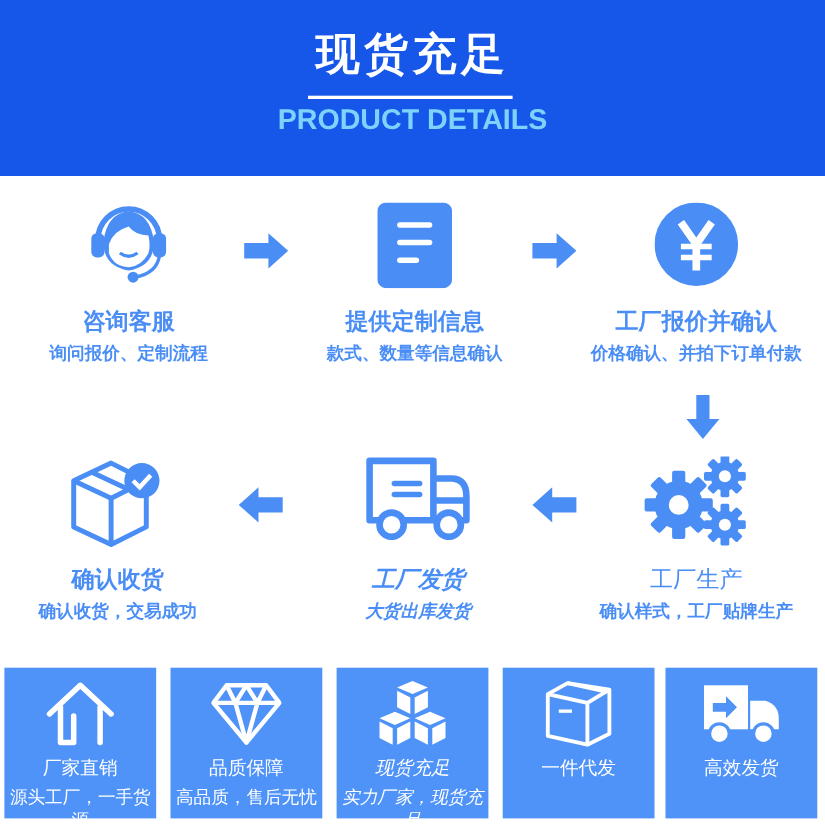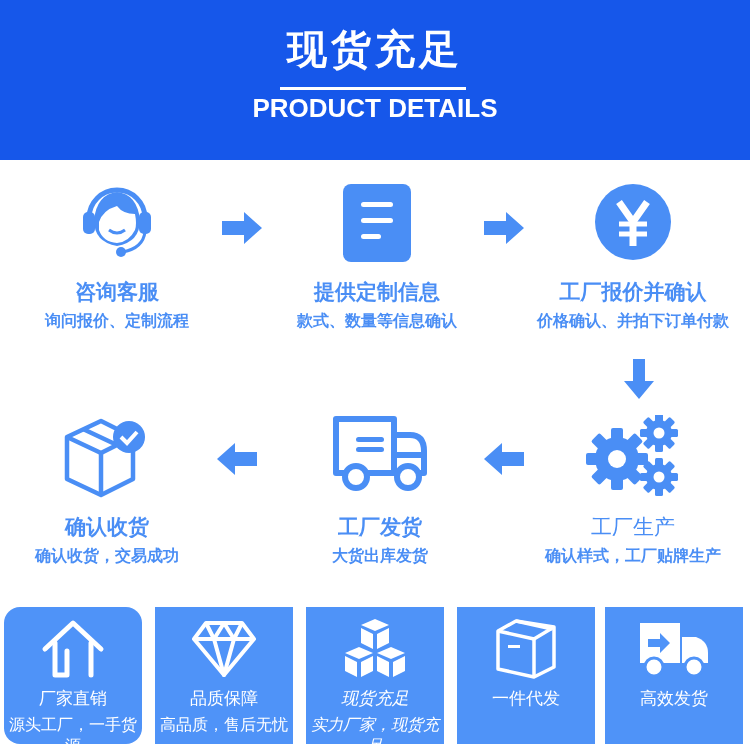--- a/index.html
+++ b/index.html
@@ -2,21 +2,21 @@
 <html><head>
 <meta charset="utf-8">
 <style>
   * { margin: 0; padding: 0; box-sizing: border-box; }
   html, body { width: 750px; height: 753px; background: #ffffff; overflow: hidden; }
   body { font-family: "DejaVu Sans", "Liberation Sans", sans-serif; position: relative; }
 
   .header { position: absolute; left: 0; top: 0; width: 750px; height: 160px; background: #1657ea; }
   .header-title { position: absolute; left: 0; width: 750px; top: 22px; text-align: center; color: #ffffff; font-size: 40px; font-weight: bold; letter-spacing: 4px; }
   .header-line { position: absolute; left: 280px; top: 87px; width: 186px; height: 3px; background: #ffffff; }
-  .header-sub { position: absolute; left: 0; width: 750px; top: 93px; text-align: center; color: #ffffff; font-family: "Liberation Sans", sans-serif; font-weight: bold; font-size: 26px; letter-spacing: 0px; }
+  .header-sub { position: absolute; left: 0; width: 750px; top: 93px; text-align: center; color: #7dd3fc; font-family: "Liberation Sans", sans-serif; font-weight: bold; font-size: 26px; letter-spacing: 0px; }
 
   .step { position: absolute; width: 250px; text-align: center; color: #4a8ef5; }
   .step .icon { position: absolute; left: 50%; transform: translateX(-50%); }
   .step .title { position: absolute; left: 0; width: 100%; font-size: 21px; font-weight: bold; }
   .step .desc { position: absolute; left: 0; width: 100%; font-size: 16px; font-weight: bold; }
 
   .arrow { position: absolute; }
 
   .feature { position: absolute; top: 607px; width: 138px; height: 137px; background: #4f93f8; color: #ffffff; text-align: center; }
   .feature .ficon { position: absolute; left: 50%; top: 10px; transform: translateX(-50%); }
@@ -128,21 +128,21 @@
   <div class="title" style="top:98px; font-weight:normal;">工厂生产</div>
   <div class="desc" style="top:131px;">确认样式，工厂贴牌生产</div>
 </div>
 
 <div class="arrow" style="left:482px; top:442px;">
   <svg width="44" height="34" viewBox="0 0 44 34">
       <polygon points="42,10 20,10 20,1 2,17 20,33 20,24 42,24" fill="#4a8ef5"></polygon>
     </svg>
 </div>
 
-<div class="step" style="left:255px; top:415px; height:160px;">
+<div class="step" style="left:255px; top:415px; height:160px;font-style:italic;">
   <div class="icon" style="top:0px; width:96px; height:76px;">
     <svg width="96" height="76" viewBox="0 0 96 76">
       <g fill="none" stroke="#4a8ef5" stroke-width="6" stroke-linejoin="round">
         <path d="M4 4 H62 V58 H4 Z"></path>
         <path d="M62 20 H78 Q92 20 92 36 V58 H62"></path>
         <line x1="62" y1="40" x2="92" y2="40"></line>
       </g>
       <rect x="24" y="22" width="28" height="5" rx="2.5" fill="#4a8ef5"></rect>
       <rect x="24" y="32" width="28" height="5" rx="2.5" fill="#4a8ef5"></rect>
       <circle cx="24" cy="62" r="11" fill="#ffffff" stroke="#4a8ef5" stroke-width="6"></circle>
@@ -169,21 +169,21 @@
         <line x1="22" y1="14" x2="56" y2="30"></line>
       </g>
       <circle cx="68" cy="22" r="16" fill="#4a8ef5"></circle>
       <polyline points="60,22 66,28 76,17" fill="none" stroke="#ffffff" stroke-width="4"></polyline>
     </svg>
   </div>
   <div class="title" style="top:98px;">确认收货</div>
   <div class="desc" style="top:131px;">确认收货，交易成功</div>
 </div>
 
-<div class="feature" style="left:4px;border-radius:16px;">
+<div class="feature" style="left:4px;">
   <div class="ficon">
     <svg width="64" height="64" viewBox="0 0 64 64">
       <g fill="none" stroke="#ffffff" stroke-width="5" stroke-linejoin="round" stroke-linecap="round">
         <polyline points="4,32 32,6 60,32"></polyline>
         <polyline points="14,26 14,58 26,58 26,34"></polyline>
         <line x1="50" y1="26" x2="50" y2="58"></line>
       </g>
     </svg>
   </div>
   <div class="ftitle">厂家直销</div>

